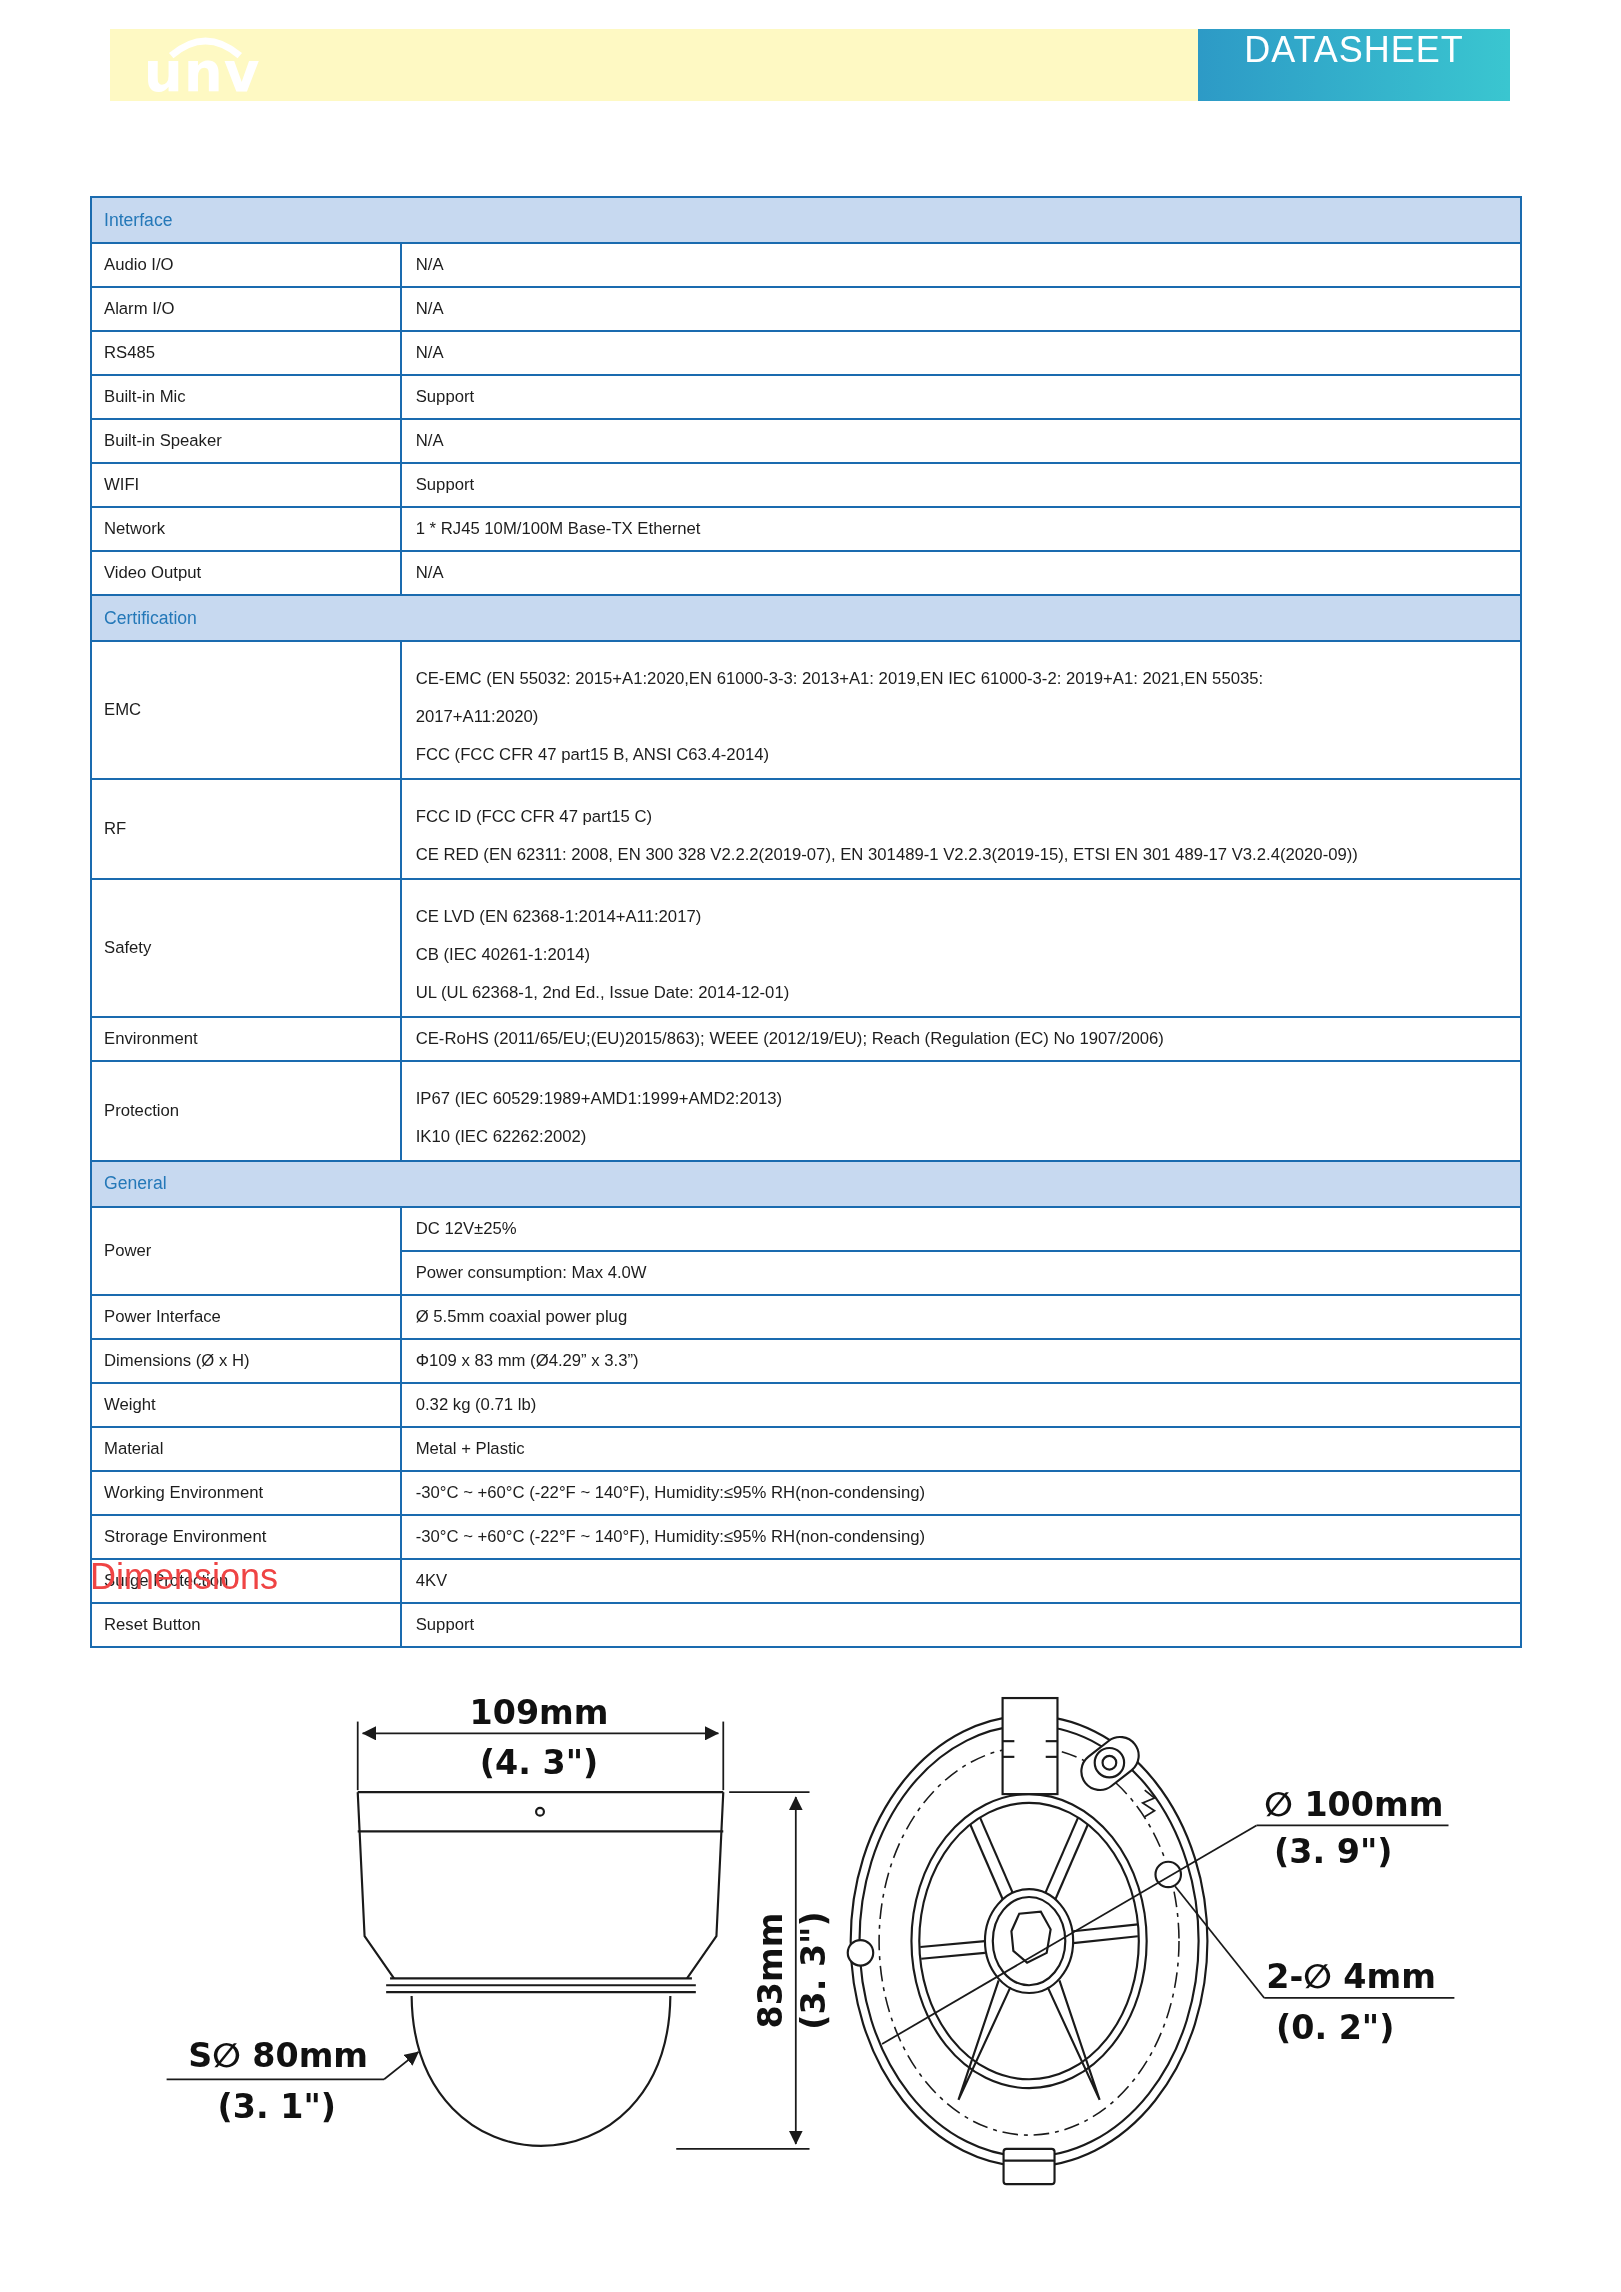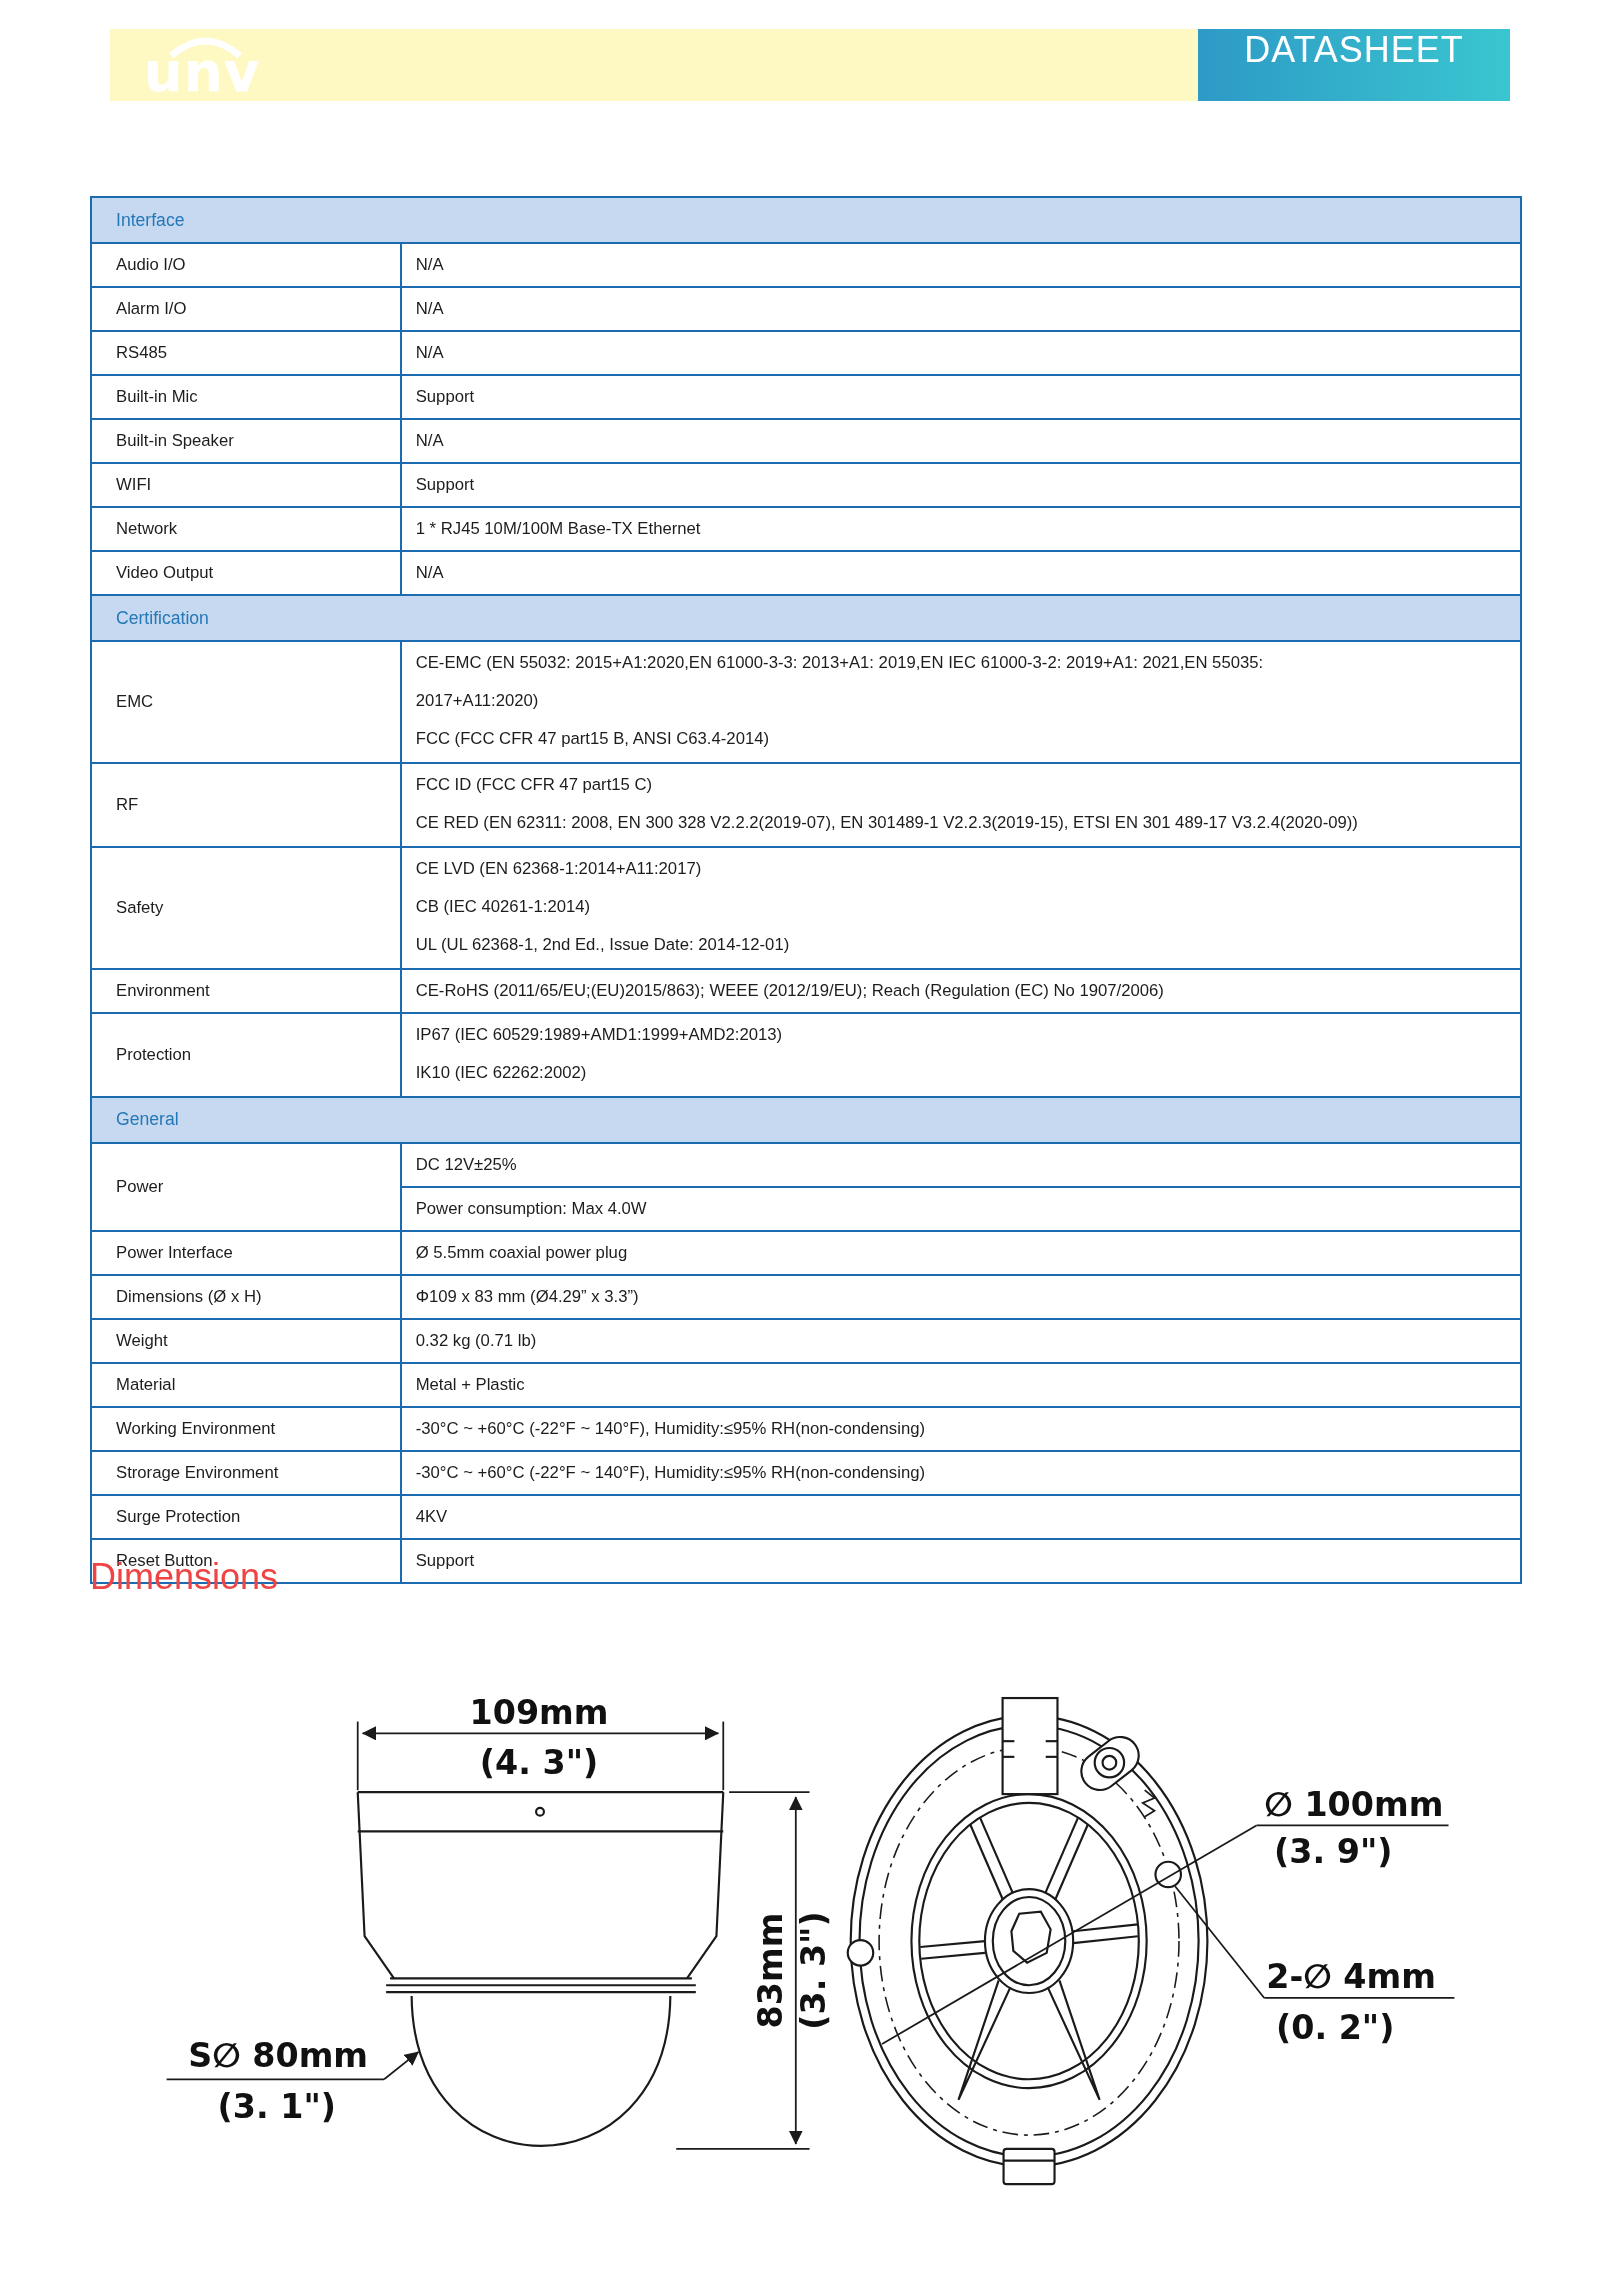--- a/index.html
+++ b/index.html
@@ -13,26 +13,26 @@
   .ds-box { position:absolute; right:0; top:0; width:312px; height:72px;
             background:linear-gradient(90deg,#2D9AC6 0%, #3AC6D0 100%);
             display:flex; justify-content:center; }
   .ds-box span { color:#ffffff; font-size:36px; letter-spacing:1px; }
 
   
   table.spec { position:absolute; left:90px; top:196px; width:1432px;
                border-collapse:collapse; table-layout:fixed; color:#1d1d1d;
                font-size:16.7px; }
   .spec col.c1 { width:310px; }
-  .spec td { border:2px solid #1A6BAF; padding:0 24px; height:42px;
+  .spec td { border:2px solid #1A6BAF; padding:0 12px; height:42px;
              vertical-align:middle; background:#ffffff; }
   .spec tr.sec td { background:#C7D9F0; color:#2478B8; height:44px;
                     font-size:17.6px; }
   .spec td.val { padding:0 39px 0 13.7px; }
-  .spec td.multi { padding-top:2px; padding-bottom:3.9px; }
+  .spec td.multi { padding-top:18px; padding-bottom:3.9px; }
   .spec td.multi p { margin:0; line-height:38px; }
   .spec td.multi p.w { max-width:931px; }
 
   
   .dims-h { position:absolute; left:90px; top:1556px; font-size:36px;
             color:#ef4444; }
   .dsvg { position:absolute; left:0; top:1647px; width:1621px; height:549px; }
   .dsvg .ln   { stroke:#1a1a1a; stroke-width:2.2; fill:none; }
   .dsvg .thin { stroke:#1a1a1a; stroke-width:1.8; fill:none; }
   .dsvg .wfill{ stroke:#1a1a1a; stroke-width:2.2; fill:#ffffff; }

